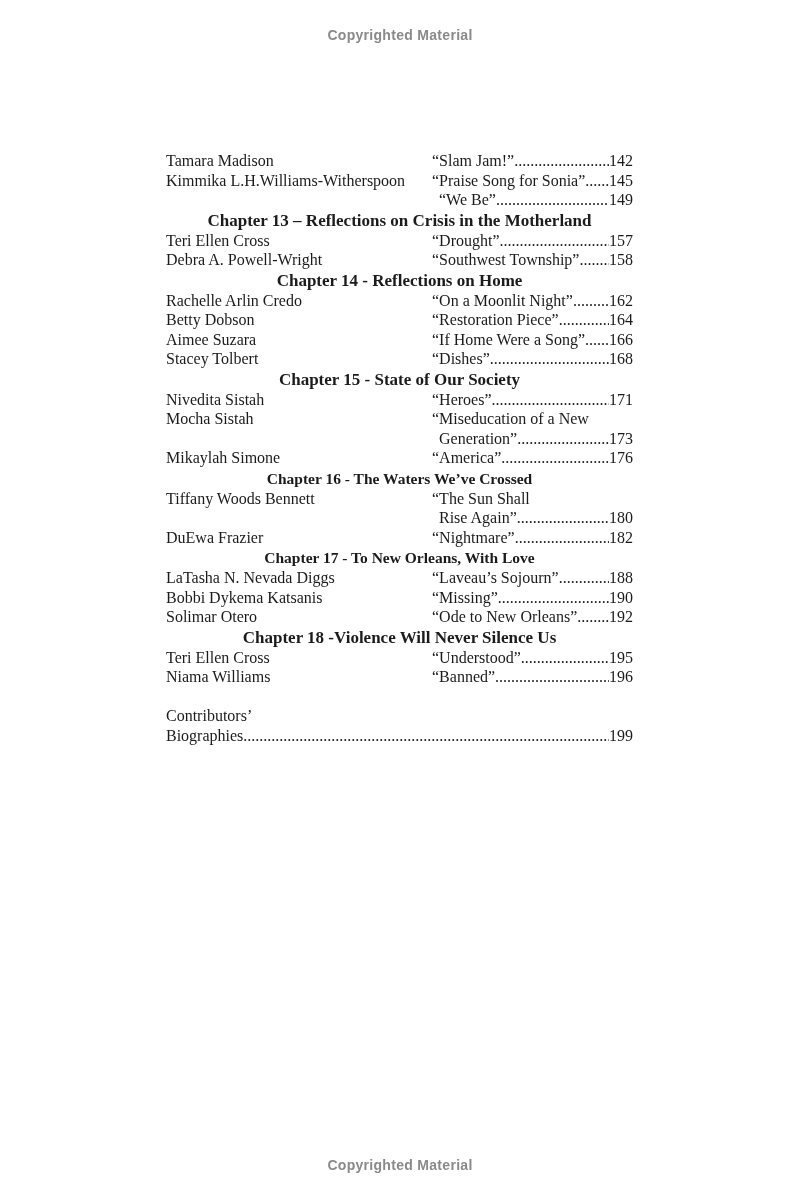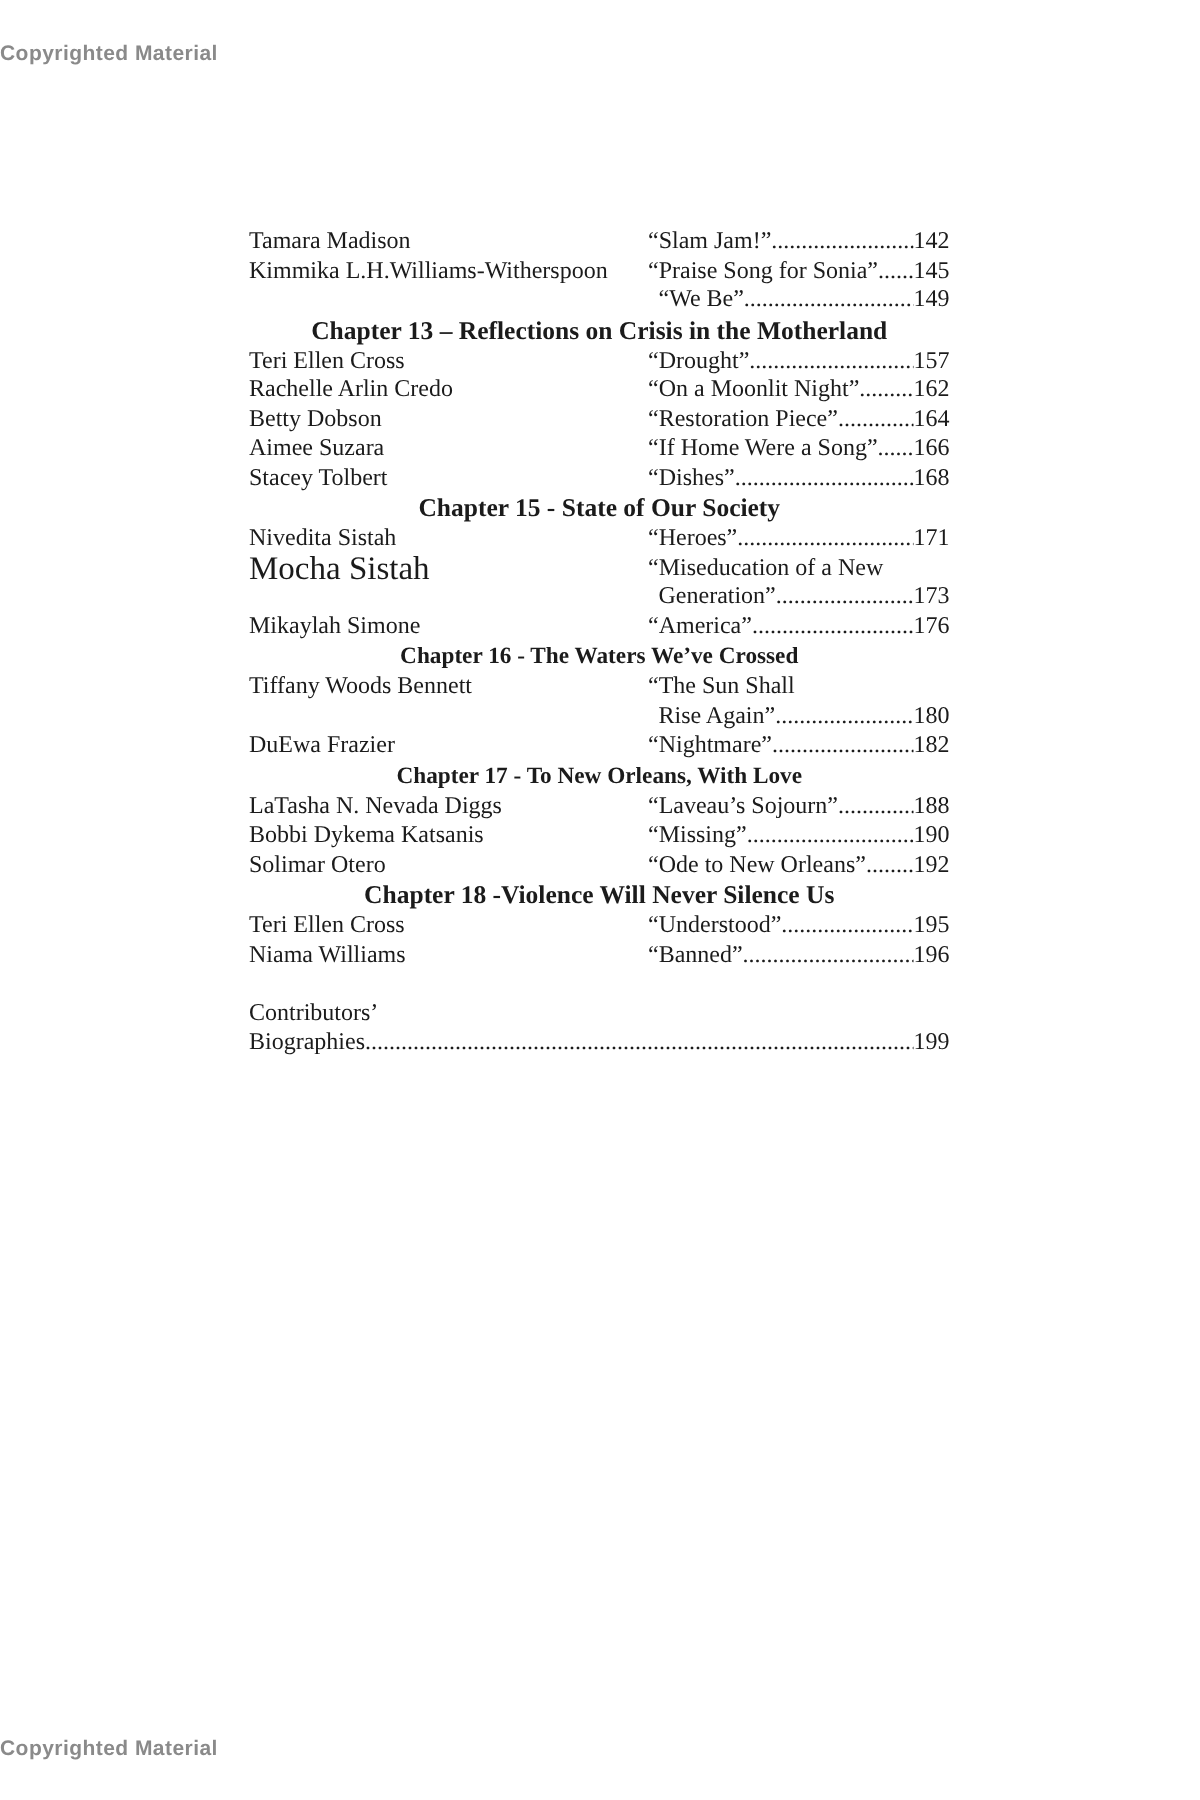--- a/index.html
+++ b/index.html
@@ -1,27 +1,27 @@
 <!DOCTYPE html>
 <html><head>
 <meta charset="utf-8">
 <style>
   html,body{margin:0;padding:0;background:#fff;}
   .page{position:relative;width:800px;height:1200px;background:#fff;overflow:hidden;
         font-family:"Liberation Serif","DejaVu Serif",serif;color:#1b1b1b;}
-  .banner{position:absolute;left:0;width:100%;
+  .banner{position:absolute;left:0;width:100%;text-align:center;
           font-family:"Liberation Sans","DejaVu Sans",sans-serif;font-weight:bold;
           font-size:14px;color:#8a8a8a;letter-spacing:.3px;}
   .banner-top{top:27px;}
   .banner-bottom{top:1157px;}
   .content{position:absolute;left:166px;top:151px;width:467px;
            font-size:16px;line-height:19.5px;}
   .row{display:flex;}
   .author{width:266px;flex:none;white-space:nowrap;}
-  .author-large{font-size:22px;}
+  .author-large{font-size:16px;}
   .titlecell{flex:1;display:flex;min-width:0;}
   .title{white-space:pre;}
   .title.indent{padding-left:7px;}
   .leader{flex:1;min-width:0;overflow:hidden;white-space:nowrap;}
   .leader::after{content:"....................................................................................................................................................................................................";}
   .pagenum{flex:none;}
   .heading{font-weight:bold;font-size:17px;line-height:21px;text-align:center;}
   .heading-small{font-size:15.5px;}
   .outro-gap{margin-top:19.5px;align-items:center;}
   .fw-label{white-space:pre;flex:none;}
@@ -60,20 +60,29 @@
       <div class="heading">Chapter 13 – Reflections on Crisis in the Motherland</div>
       <div class="row">
         <span class="author">Teri Ellen Cross</span>
         <span class="titlecell">
           <span class="title">“Drought”</span>
           <span class="leader"></span>
           <span class="pagenum">157</span>
         </span>
       </div>
       <div class="row">
+        <span class="author">Debra A. Powell-Wright</span>
+        <span class="titlecell">
+          <span class="title">“Southwest Township”</span>
+          <span class="leader"></span>
+          <span class="pagenum">158</span>
+        </span>
+      </div>
+      <div class="heading">Chapter 14 - Reflections on Home</div>
+      <div class="row">
         <span class="author">Rachelle Arlin Credo</span>
         <span class="titlecell">
           <span class="title">“On a Moonlit Night”</span>
           <span class="leader"></span>
           <span class="pagenum">162</span>
         </span>
       </div>
       <div class="row">
         <span class="author">Betty Dobson</span>
         <span class="titlecell">

